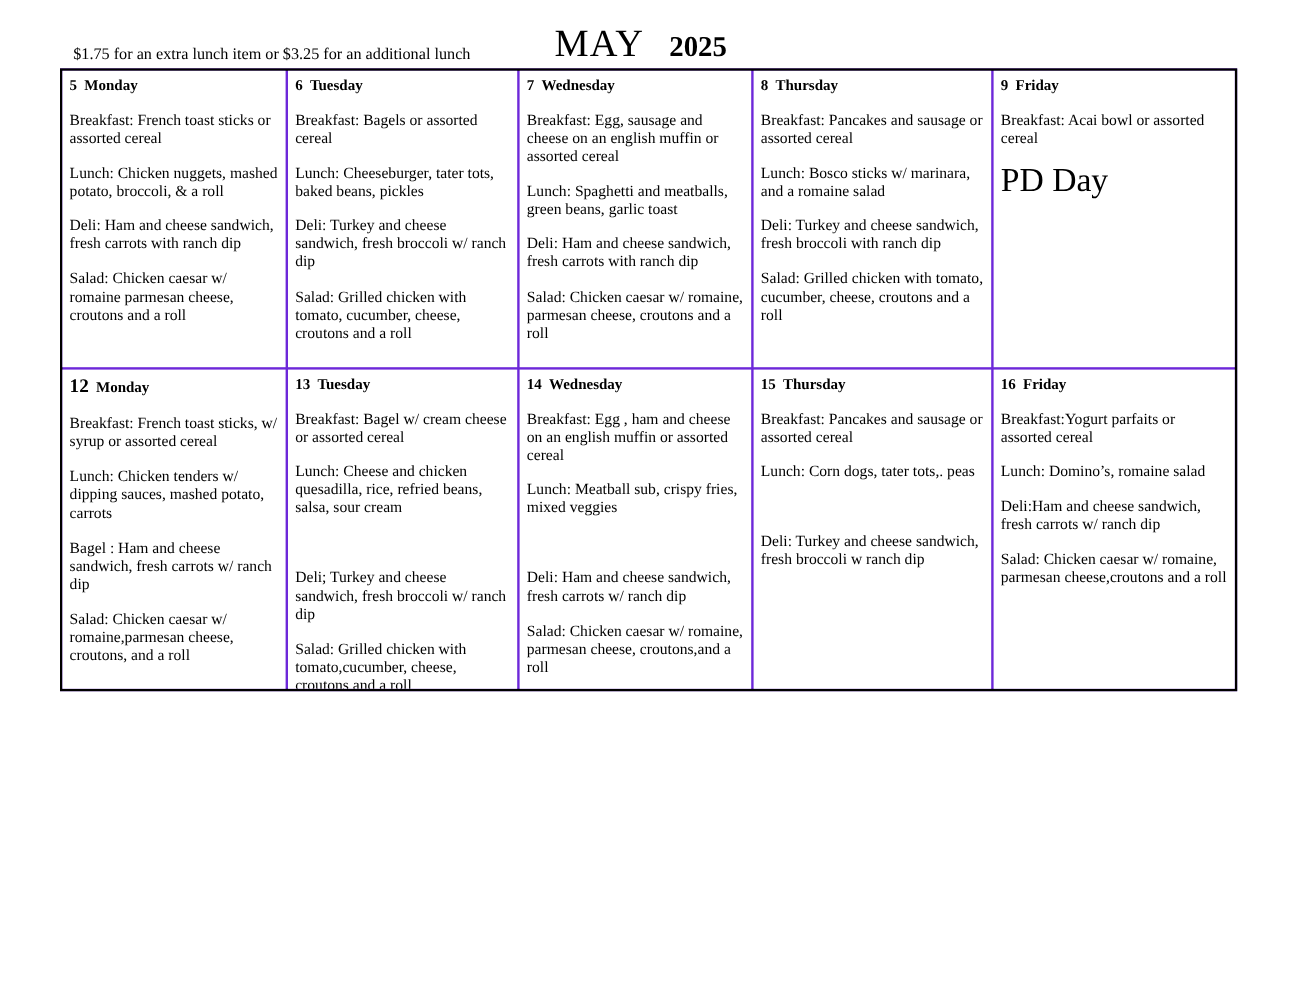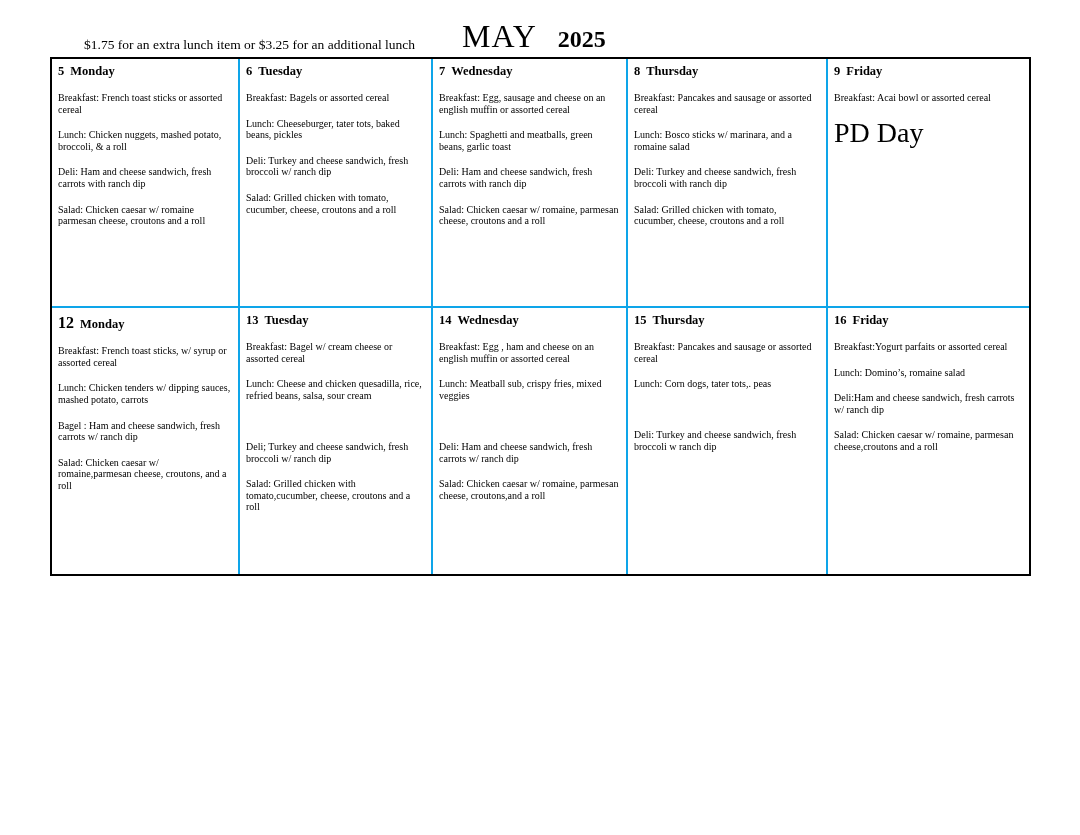--- a/index.html
+++ b/index.html
@@ -15,21 +15,21 @@
   }
   .page {
     position: relative;
     width: 1080px;
     height: 835px;
     background: #ffffff;
     overflow: hidden;
   }
   .price-note {
     position: absolute;
-    left: 84px;
+    left: 61px;
     top: 37px;
     font-size: 13.5px;
     white-space: pre;
   }
   .page-title {
     position: absolute;
     left: 462px;
     top: 20px;
     margin: 0;
     font-weight: normal;
@@ -43,21 +43,21 @@
   .title-year {
     font-size: 24px;
     margin-left: 21px;
     font-weight: bold;
   }
   .calendar {
     position: absolute;
     left: 50px;
     top: 57px;
     border: 2px solid #000000;
-    background: #0ea5e9;
+    background: #6d28d9;
     display: grid;
     grid-template-columns: 186px 191px 193px 198px 201px;
     grid-template-rows: 247px 266px;
     gap: 2px;
   }
   .day-cell {
     background: #ffffff;
     padding: 3px 6px 0 6px;
     overflow: hidden;
   }
@@ -71,21 +71,21 @@
     margin-right: 6px;
   }
   .day-date.large {
     font-size: 16px;
   }
   .day-items {
     margin-top: 13px;
   }
   .menu-item {
     margin: 0 0 14px 0;
-    font-size: 10px;
+    font-size: 13px;
     line-height: 1.16;
   }
   .menu-item.empty {
     visibility: hidden;
   }
   .special-note {
     font-size: 28px;
     line-height: 1.1;
     margin-top: 6px;
   }

